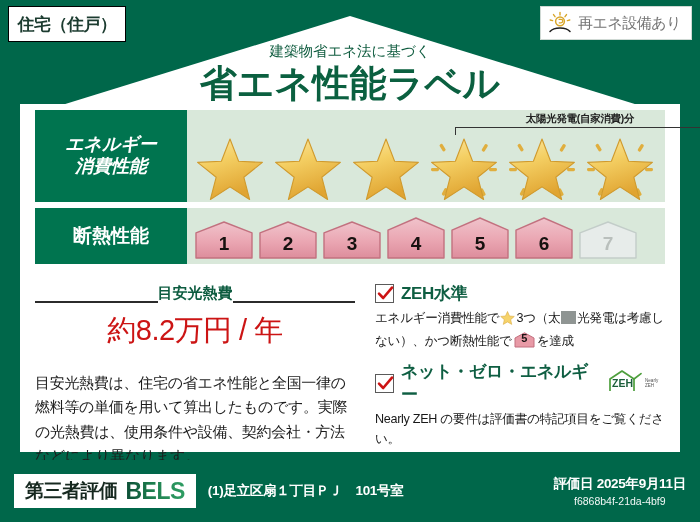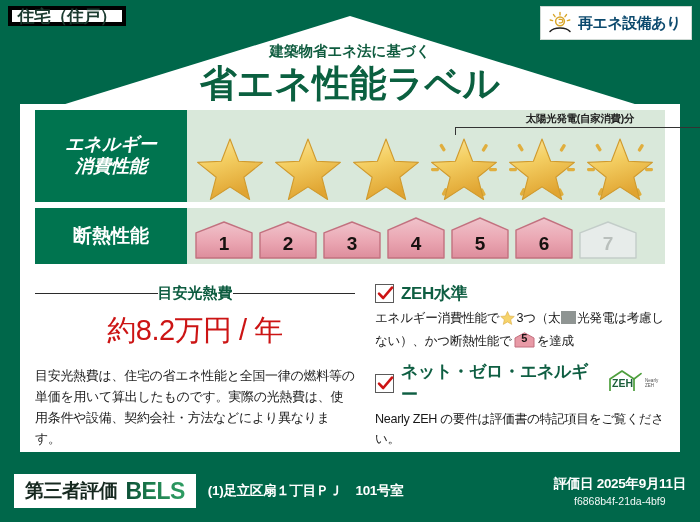--- a/index.html
+++ b/index.html
@@ -39,55 +39,55 @@
     left: 20px; top: 104px;
     width: 660px; height: 348px;
     background: #ffffff;
     z-index: 2;
   }
 
   
   .cat-chip {
     position: absolute;
     left: 8px; top: 6px;
-    width: 118px; height: 20px;
+    width: 118px; height: 36px;
     background: #ffffff;
-    border: 4px solid #000000;
+    border: 1px solid #000000;
     display: flex; align-items: center; justify-content: center;
     z-index: 6;
   }
   .cat-chip span {
     font-size: 17px; font-weight: bold; color: #1b3b2f;
     letter-spacing: -0.5px;
   }
 
   
   .re-chip {
     position: absolute;
     right: 8px; top: 6px;
     height: 34px;
     background: #ffffff;
     border: 1px solid #cfd9d4;
     display: flex; align-items: center;
     padding: 0 10px 0 6px; gap: 5px;
     z-index: 6;
   }
   .re-chip .re-label {
-    font-size: 15px; font-weight: bold; color: #0c4a6e;
+    font-size: 15px; font-weight: normal; color: #737373;
     letter-spacing: -0.5px;
   }
   .sun-ico { width: 26px; height: 24px; display: block; }
 
   
   .title-wrap {
     position: absolute; left: 0; top: 44px; width: 700px;
     text-align: center; z-index: 5;
   }
   .title-sub {
-    font-size: 14.5px; font-weight: bold; color: #0f5c3f;
+    font-size: 14.5px; font-weight: normal; color: #0f5c3f;
     letter-spacing: 0px; line-height: 1.1;
   }
   .title-main {
     font-size: 37px; font-weight: bold; color: #0b6040;
     letter-spacing: 0px; line-height: 1.25; margin-top: 1px;
   }
 
   
   .perf {
     position: absolute;
@@ -157,37 +157,37 @@
   .lower {
     position: absolute;
     left: 35px; top: 282px; width: 630px; height: 164px;
     display: flex; z-index: 5;
   }
   .lower-left { width: 330px; flex: none; padding-right: 10px; }
   .lower-right { flex: 1; padding-left: 10px; }
 
   
   .cost-head {
-    display: flex; align-items: center; gap: 0;
+    display: flex; align-items: flex-end; gap: 0;
     margin-top: 2px;
   }
   .cost-head .rule { flex: 1; height: 1.6px; background: #2b2b2b; }
   .cost-head .ttl {
     font-size: 15px; font-weight: bold; color: #0d5c40;
     letter-spacing: 0px; white-space: nowrap;
   }
   .cost-amount {
     text-align: center;
     font-size: 29px; font-weight: normal; color: #cc1414;
     letter-spacing: -0.5px;
     margin-top: 8px;
   }
   .cost-note {
-    margin-top: 14px;
-    font-size: 13px; color: #1c1c1c; line-height: 1.62;
+    margin-top: 20px;
+    font-size: 15px; color: #1c1c1c; line-height: 1.62;
     letter-spacing: -0.3px;
   }
 
   
   .chk-item { margin-bottom: 9px; }
   .chk-head { display: flex; align-items: center; gap: 7px; }
   .chk-box {
     width: 19px; height: 19px; flex: none;
     border: 1.6px solid #5a5a5a; background: #fff;
     position: relative;

